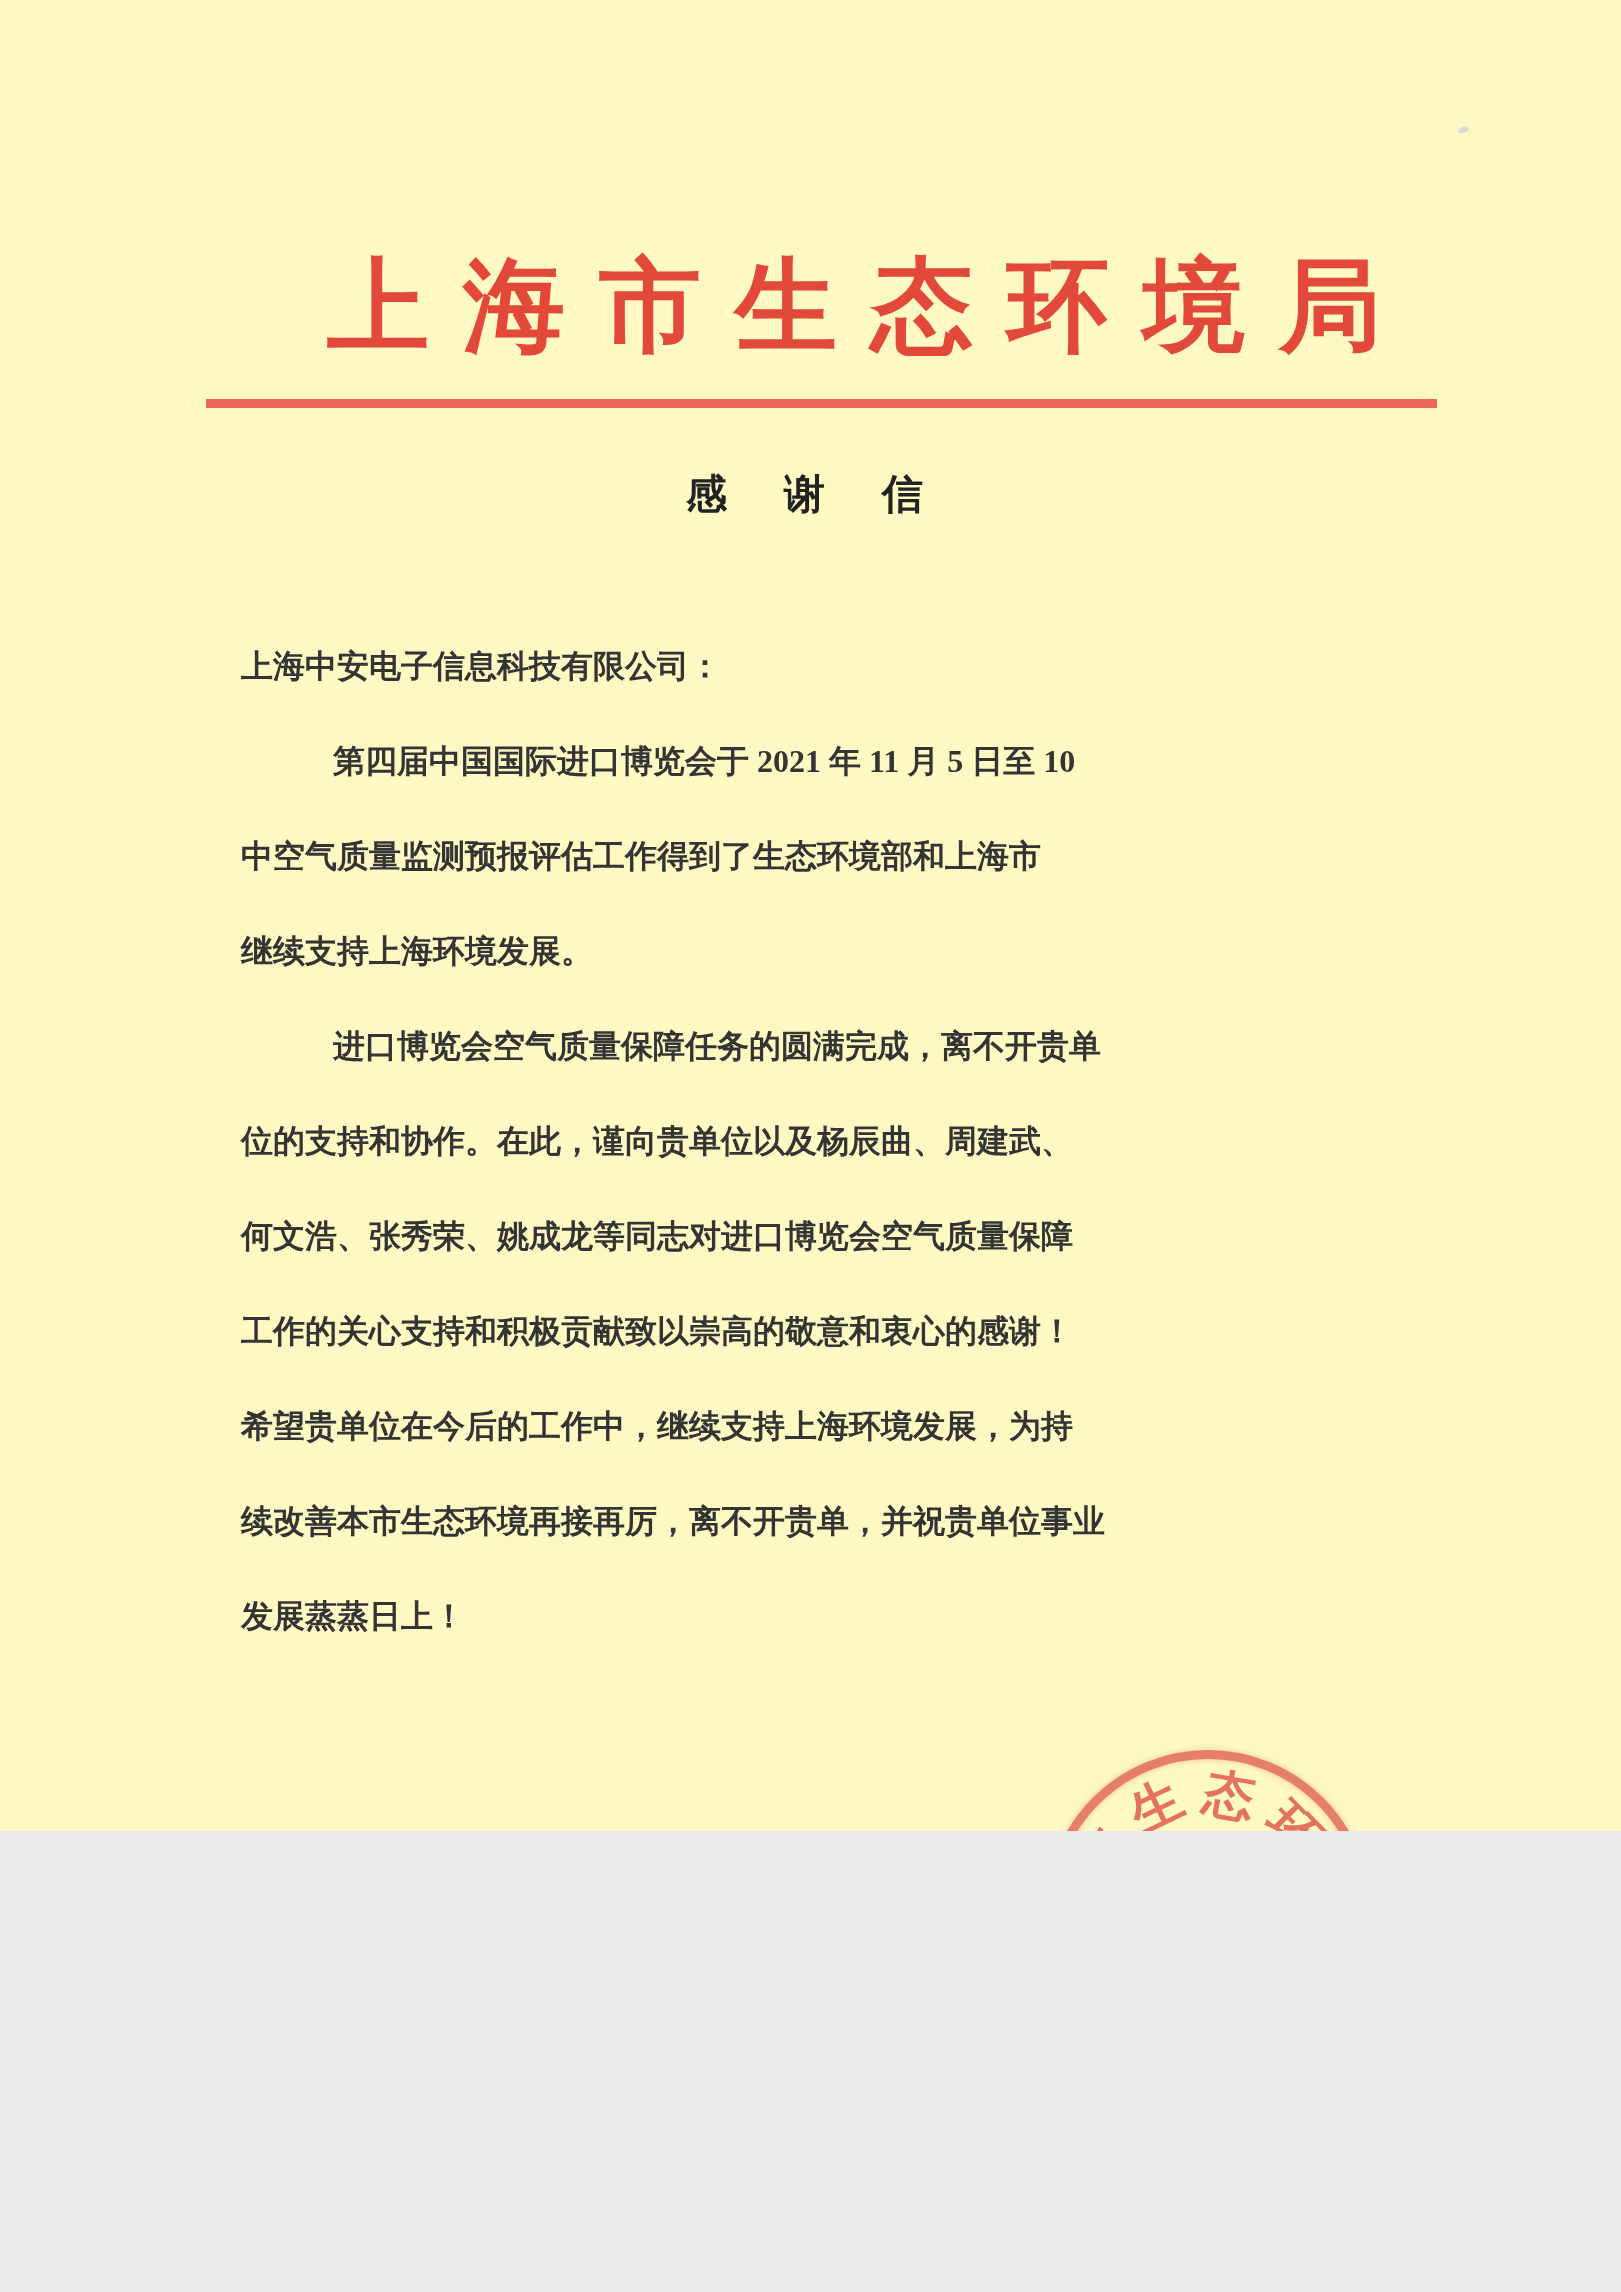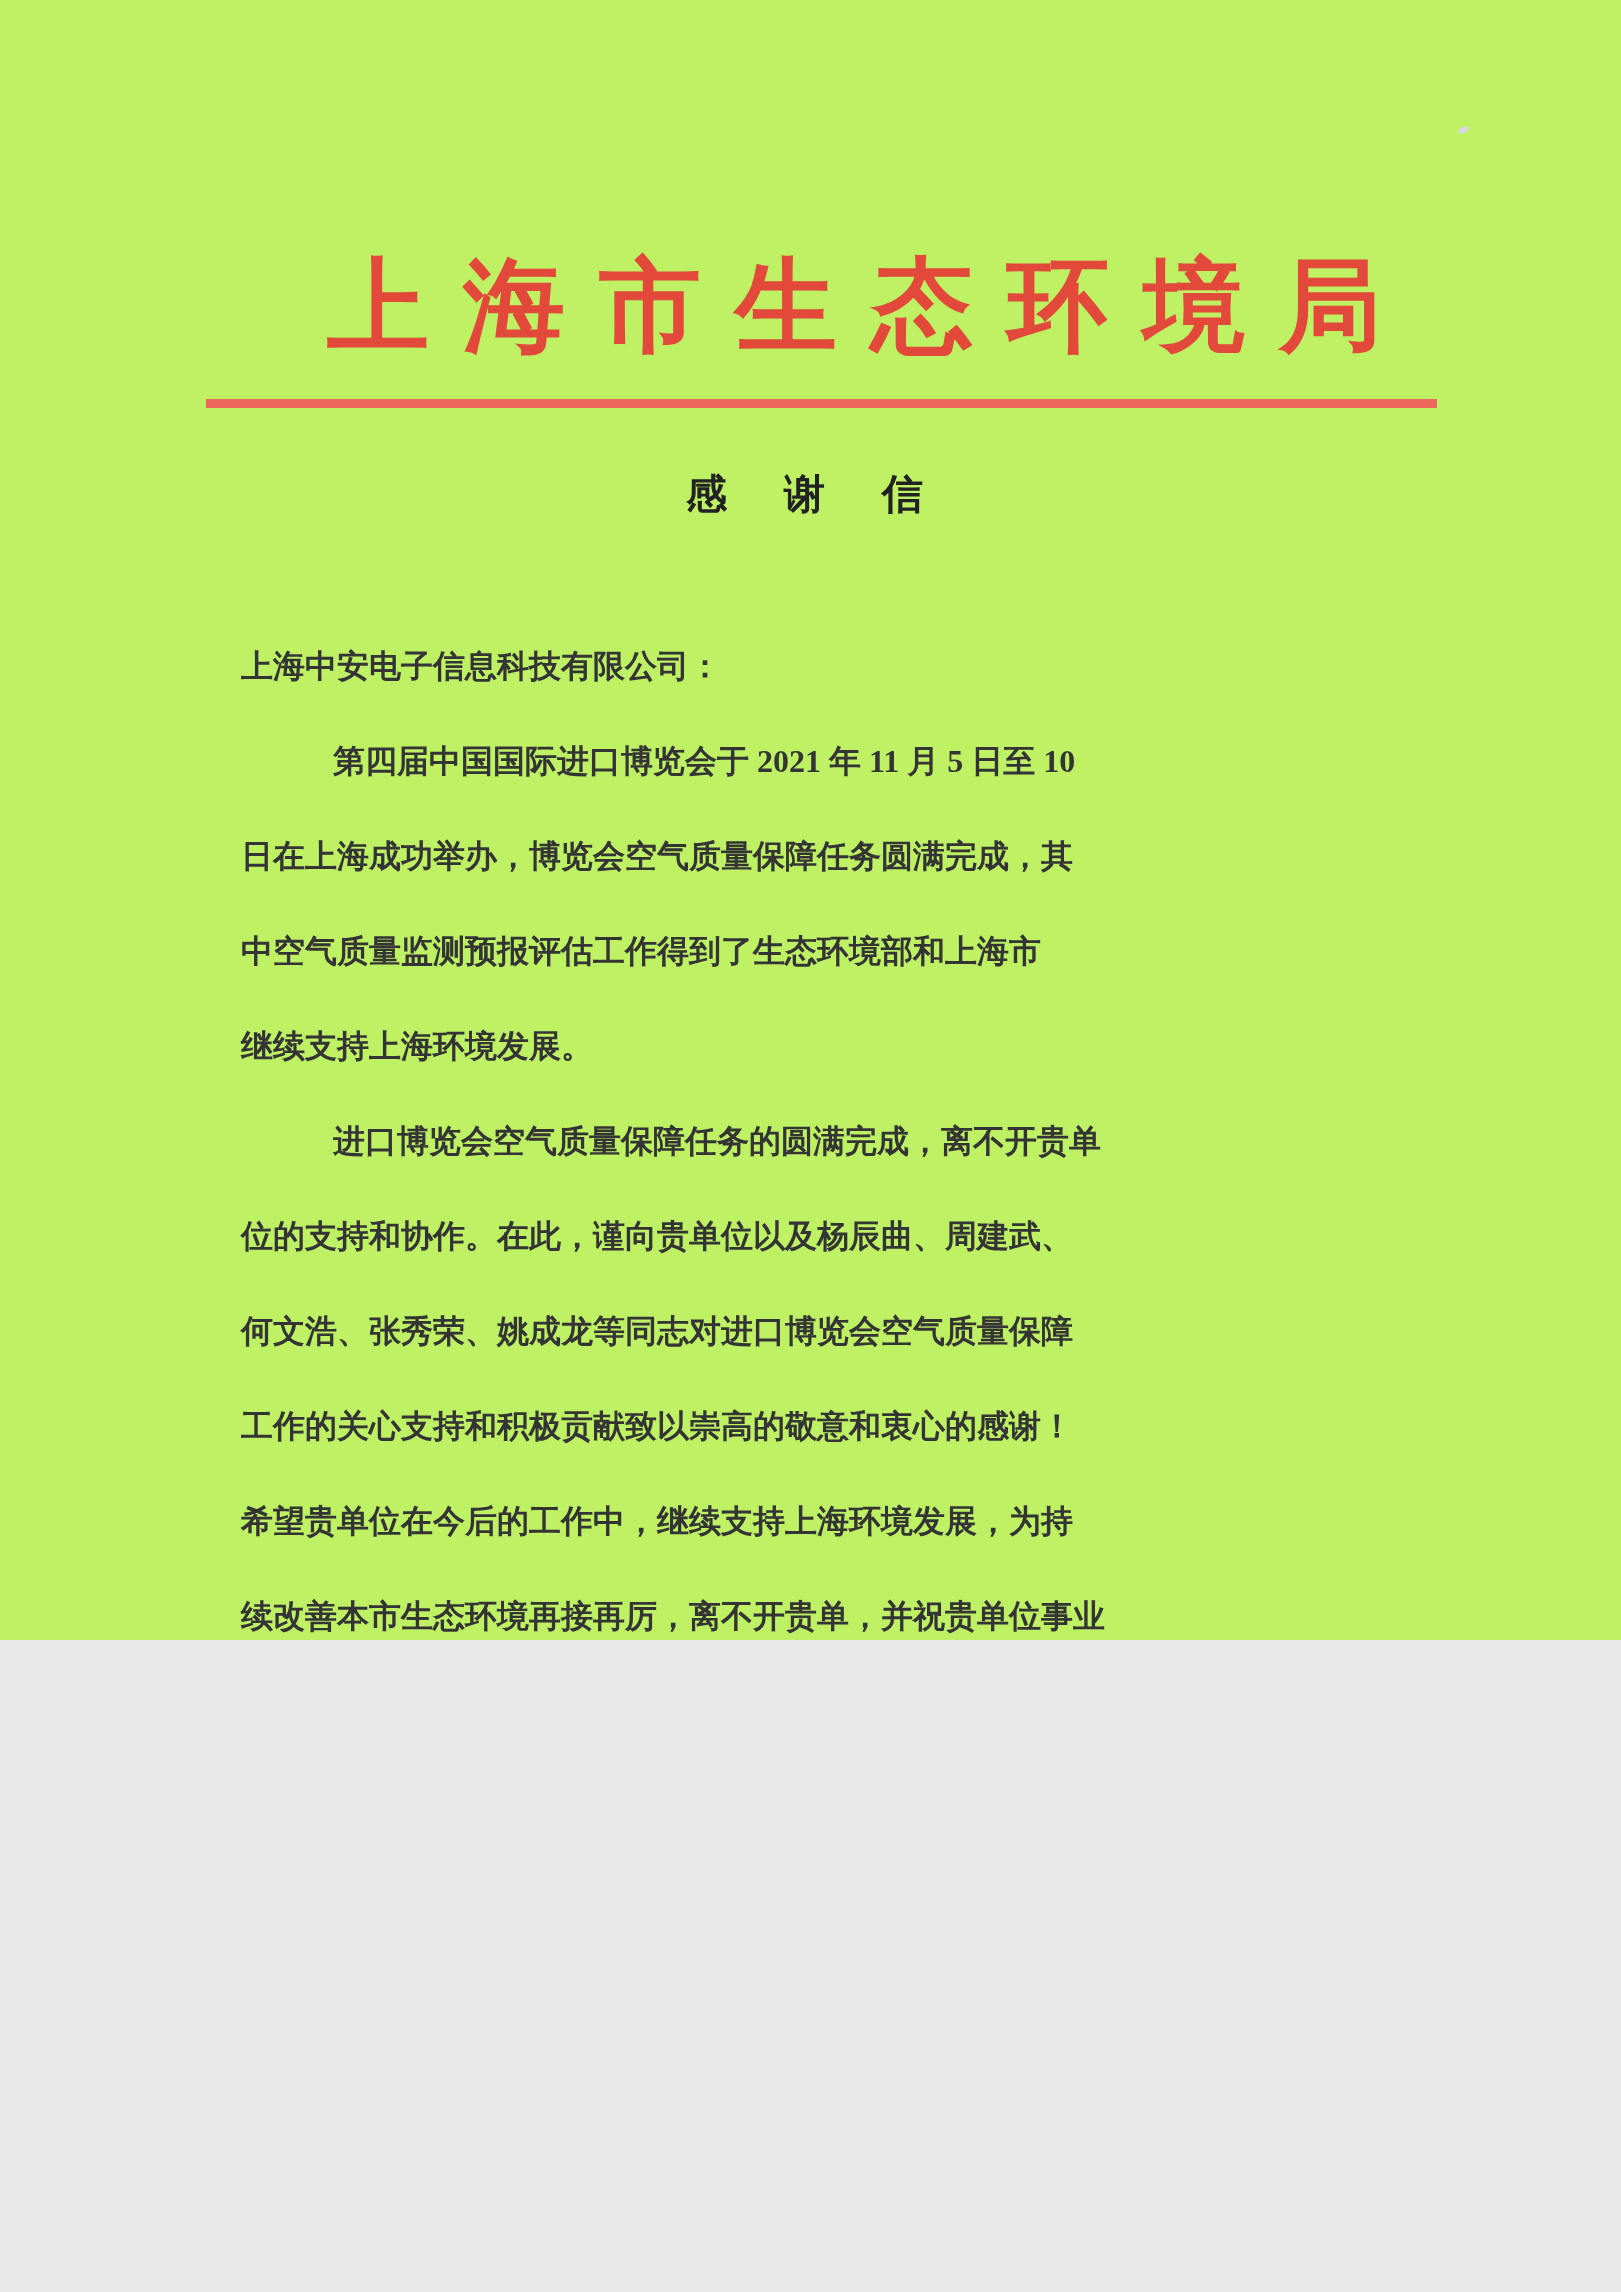--- a/index.html
+++ b/index.html
@@ -1,20 +1,20 @@
 <!DOCTYPE html>
 <html><head>
 <meta charset="utf-8">
 <style>
   html,body{margin:0;padding:0;background:#e9e9e9;}
   .page{
     position:relative;
-    width:1621px;height:1640px;
+    width:1621px;height:1831px;
     margin:0 auto;
-    background:#bef264;
+    background:#fef9c3;
     overflow:hidden;
     font-family:"Liberation Serif","DejaVu Serif",serif;
   }
   
   .letterhead{
     position:absolute;left:327px;top:253px;
     font-size:102px;line-height:108px;font-weight:bold;
     letter-spacing:34px;white-space:nowrap;
     color:var(--header-red,#e2493b);
   }
@@ -96,21 +96,20 @@
   <div class="letterhead">上海市生态环境局</div>
 
   <div class="red-rule"></div>
 
   <div class="doc-title">感谢信</div>
 
   <div class="body-block">
     <div class="body-line">上海中安电子信息科技有限公司：</div>
     <div>
         <div class="body-line indent">第四届中国国际进口博览会于 2021 年 11 月 5 日至 10</div>
-        <div class="body-line">日在上海成功举办，博览会空气质量保障任务圆满完成，其</div>
         <div class="body-line">中空气质量监测预报评估工作得到了生态环境部和上海市</div>
         <div class="body-line">继续支持上海环境发展。</div>
         <div class="body-line indent">进口博览会空气质量保障任务的圆满完成，离不开贵单</div>
         <div class="body-line">位的支持和协作。在此，谨向贵单位以及杨辰曲、周建武、</div>
         <div class="body-line">何文浩、张秀荣、姚成龙等同志对进口博览会空气质量保障</div>
         <div class="body-line">工作的关心支持和积极贡献致以崇高的敬意和衷心的感谢！</div>
         <div class="body-line">希望贵单位在今后的工作中，继续支持上海环境发展，为持</div>
         <div class="body-line">续改善本市生态环境再接再厉，离不开贵单，并祝贵单位事业</div>
         <div class="body-line">发展蒸蒸日上！</div>
       </div>

